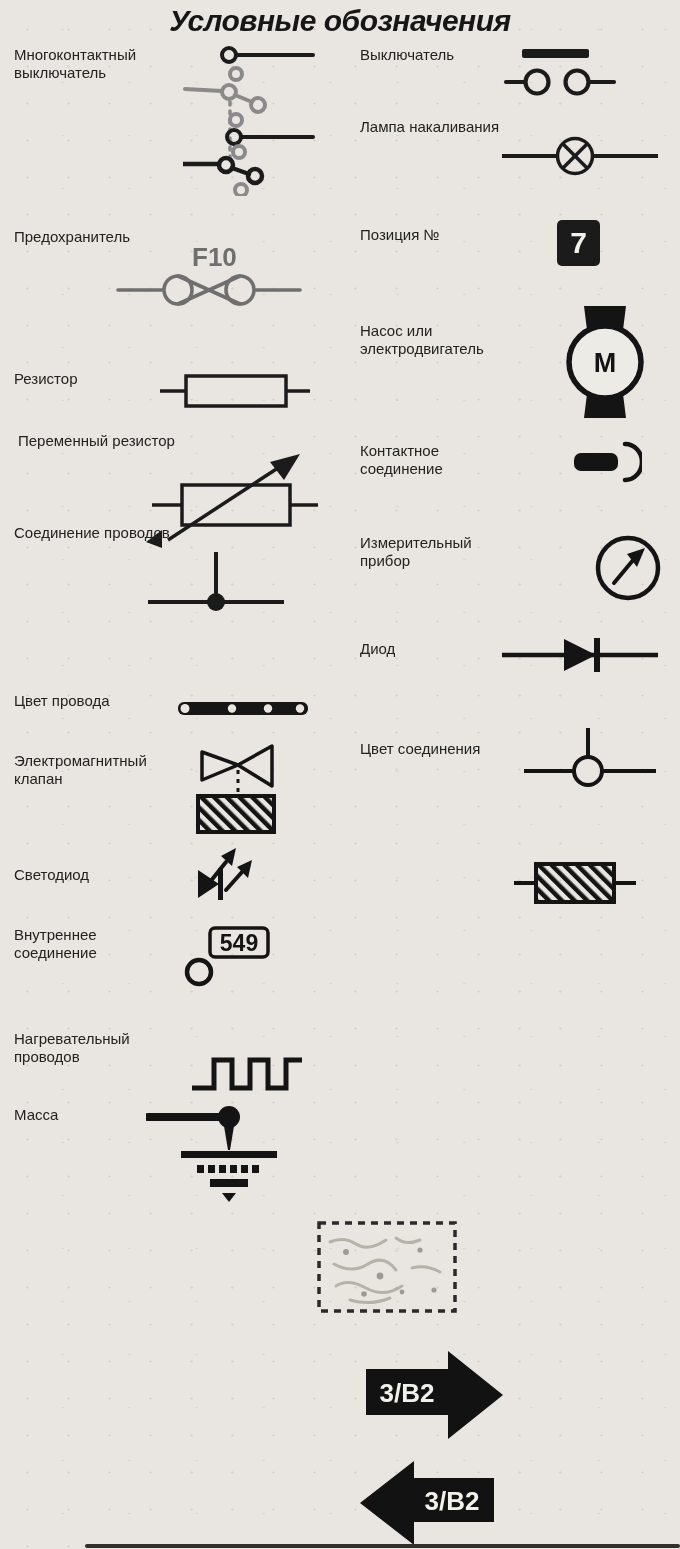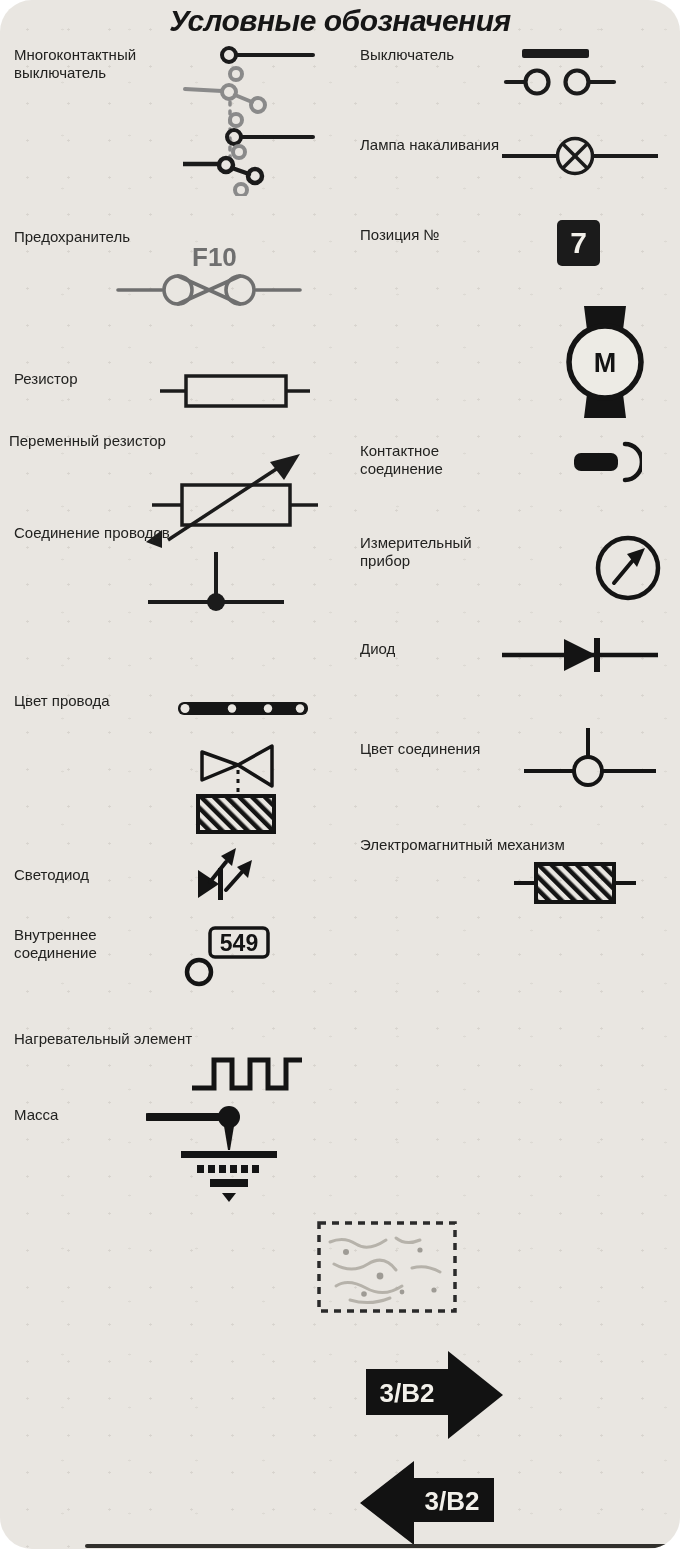--- a/index.html
+++ b/index.html
@@ -7,21 +7,20 @@
   #page{
     position:relative;
     width:680px;height:1549px;
     background-color:#e9e6e1;
     background-image:
       radial-gradient(rgba(120,115,105,.16) 1px, transparent 1.4px),
       radial-gradient(rgba(110,106,96,.10) 1px, transparent 1.4px);
     background-size:41px 37px, 67px 53px;
     background-position:7px 11px, 29px 3px;
     overflow:hidden;
-    border-radius:32px;
   }
   .title{
     position:absolute;left:0;top:4px;width:100%;
     text-align:center;
     font-size:30px;font-weight:bold;font-style:italic;
     color:#161616;letter-spacing:-0.5px;
   }
   .lbl{
     position:absolute;
     font-size:15px;font-weight:normal;line-height:1.17;
@@ -90,21 +89,21 @@
 
   <div class="lbl" style="left:14px;top:370px;width:150px">Резистор</div>
   <svg class="sym" style="left:160px;top:372px" width="150" height="38" viewBox="0 0 150 38">
     <g fill="none" stroke="#1b1b1b" stroke-width="3.5">
       <line x1="0" y1="19" x2="26" y2="19"></line>
       <rect x="26" y="4" width="100" height="30"></rect>
       <line x1="126" y1="19" x2="150" y2="19"></line>
     </g>
   </svg>
 
-  <div class="lbl" style="left:9px;top:432px;width:250px">Переменный резистор</div>
+  <div class="lbl" style="left:18px;top:432px;width:250px">Переменный резистор</div>
   <svg class="sym" style="left:138px;top:448px" width="190" height="100" viewBox="0 0 190 100">
     <g fill="none" stroke="#1b1b1b" stroke-width="3.5">
       <line x1="14" y1="57" x2="44" y2="57"></line>
       <rect x="44" y="37" width="108" height="40"></rect>
       <line x1="152" y1="57" x2="180" y2="57"></line>
       <line x1="30" y1="92" x2="146" y2="16"></line>
     </g>
     <polygon points="162,6 132,14 146,32" fill="#1b1b1b"></polygon>
     <polygon points="8,94 24,82 24,100" fill="#1b1b1b"></polygon>
   </svg>
@@ -120,20 +119,21 @@
 
   <div class="lbl" style="left:14px;top:692px;width:160px">Цвет провода</div>
   <svg class="sym" style="left:176px;top:698px" width="136" height="22" viewBox="0 0 136 22">
     <rect x="2" y="4" width="130" height="13" rx="6" fill="#161616"></rect>
     <circle cx="9" cy="10.5" r="4.5" fill="#e9e6e1"></circle>
     <circle cx="56" cy="10.5" r="4.2" fill="#e9e6e1"></circle>
     <circle cx="92" cy="10.5" r="4.2" fill="#e9e6e1"></circle>
     <circle cx="124" cy="10.5" r="4.2" fill="#e9e6e1"></circle>
   </svg>
 
+  <div class="lbl" style="left:14px;top:752px;width:180px">Электромагнитный клапан</div>
   <svg class="sym" style="left:192px;top:740px" width="100" height="98" viewBox="0 0 100 98">
     <defs>
       <pattern id="hatchValve" width="9" height="9" patternUnits="userSpaceOnUse" patternTransform="rotate(-45)">
         <rect width="4.5" height="9" fill="#141414"></rect>
       </pattern>
     </defs>
     <g fill="none" stroke="#141414" stroke-width="3.5" stroke-linejoin="round">
       <polygon points="10,12 10,40 46,25"></polygon>
       <polygon points="80,6 80,46 46,25"></polygon>
       <line x1="46" y1="30" x2="46" y2="52" stroke-dasharray="4 5" stroke-width="3"></line>
@@ -153,21 +153,21 @@
     <polygon points="60,14 45,21 56,32" fill="#141414"></polygon>
   </svg>
 
   <div class="lbl" style="left:14px;top:926px;width:140px">Внутреннее соединение</div>
   <svg class="sym" style="left:182px;top:926px" width="96" height="62" viewBox="0 0 96 62">
     <rect x="28" y="2" width="58" height="29" rx="5" fill="none" stroke="#141414" stroke-width="3.5"></rect>
     <text x="57" y="25" font-size="23" font-weight="bold" fill="#141414" text-anchor="middle" font-family="Liberation Sans, sans-serif">549</text>
     <circle cx="17" cy="46" r="12" fill="none" stroke="#141414" stroke-width="4.5"></circle>
   </svg>
 
-  <div class="lbl" style="left:14px;top:1030px;width:180px">Нагревательный элемент</div>
+  <div class="lbl" style="left:14px;top:1030px;width:180px">Нагревательный проводов</div>
   <svg class="sym" style="left:192px;top:1050px" width="112" height="45" viewBox="0 0 112 45">
     <path d="M0,38 H22 V10 H40 V38 H58 V10 H76 V38 H94 V10 H110" fill="none" stroke="#141414" stroke-width="5"></path>
   </svg>
 
   <div class="lbl" style="left:14px;top:1106px;width:120px">Масса</div>
   <svg class="sym" style="left:146px;top:1100px" width="142" height="102" viewBox="0 0 142 102">
     <line x1="2" y1="17" x2="72" y2="17" stroke="#141414" stroke-width="8" stroke-linecap="round"></line>
     <circle cx="83" cy="17" r="11" fill="#141414"></circle>
     <polygon points="78,26 88,26 84,50 82,50" fill="#141414"></polygon>
     <rect x="35" y="51" width="96" height="7" fill="#141414"></rect>
@@ -209,35 +209,36 @@
   <svg class="sym" style="left:500px;top:48px" width="120" height="52" viewBox="0 0 120 52">
     <rect x="22" y="1" width="67" height="9" rx="2" fill="#1b1b1b"></rect>
     <g fill="none" stroke="#1b1b1b" stroke-width="4.2" stroke-linecap="round">
       <line x1="6" y1="34" x2="24" y2="34"></line>
       <circle cx="37" cy="34" r="11.5"></circle>
       <circle cx="77" cy="34" r="11.5"></circle>
       <line x1="89" y1="34" x2="114" y2="34"></line>
     </g>
   </svg>
 
-  <div class="lbl" style="left:360px;top:136px;width:140px">Лампа накаливания</div>
+  <div class="lbl" style="left:360px;top:118px;width:140px">Лампа накаливания</div>
   <svg class="sym" style="left:502px;top:132px" width="156" height="48" viewBox="0 0 156 48">
     <line x1="0" y1="24" x2="156" y2="24" stroke="#1b1b1b" stroke-width="4"></line>
     <circle cx="73" cy="24" r="17.5" fill="#e9e6e1" stroke="#1b1b1b" stroke-width="3.5"></circle>
     <g stroke="#1b1b1b" stroke-width="3.5">
       <line x1="61" y1="12" x2="85" y2="36"></line>
       <line x1="61" y1="36" x2="85" y2="12"></line>
     </g>
   </svg>
 
   <div class="lbl" style="left:360px;top:226px;width:160px">Позиция №</div>
   <div class="posnum" style="left:557px;top:220px;width:43px;height:46px">
     <span>7</span>
   </div>
 
+  <div class="lbl" style="left:360px;top:322px;width:195px">Насос или электродвигатель</div>
   <svg class="sym" style="left:562px;top:306px" width="86" height="112" viewBox="0 0 86 112">
     <polygon points="22,0 64,0 61,24 25,24" fill="#141414"></polygon>
     <polygon points="25,88 61,88 64,112 22,112" fill="#141414"></polygon>
     <circle cx="43" cy="56" r="36" fill="#edebe5" stroke="#141414" stroke-width="5.5"></circle>
     <text x="43" y="66" font-size="27" font-weight="bold" fill="#141414" text-anchor="middle" font-family="Liberation Sans, sans-serif">M</text>
   </svg>
 
   <div class="lbl" style="left:360px;top:442px;width:135px">Контактное соединение</div>
   <svg class="sym" style="left:572px;top:440px" width="70" height="44" viewBox="0 0 70 44">
     <rect x="2" y="13" width="44" height="18" rx="7" fill="#141414"></rect>
@@ -261,21 +262,20 @@
   <div class="lbl" style="left:360px;top:740px;width:185px">Цвет соединения</div>
   <svg class="sym" style="left:524px;top:726px" width="132" height="62" viewBox="0 0 132 62">
     <g stroke="#141414" stroke-width="4" fill="none">
       <line x1="64" y1="2" x2="64" y2="31"></line>
       <line x1="0" y1="45" x2="49" y2="45"></line>
       <line x1="79" y1="45" x2="132" y2="45"></line>
       <circle cx="64" cy="45" r="14"></circle>
     </g>
   </svg>
 
-  <div class="lbl" style="left:360px;top:836px;width:205px">Электромагнитный механизм</div>
   <svg class="sym" style="left:514px;top:856px" width="122" height="52" viewBox="0 0 122 52">
     <defs>
       <pattern id="hatchMech" width="9" height="9" patternUnits="userSpaceOnUse" patternTransform="rotate(-45)">
         <rect width="4.5" height="9" fill="#141414"></rect>
       </pattern>
     </defs>
     <g stroke="#141414" stroke-width="4" fill="none">
       <line x1="0" y1="27" x2="22" y2="27"></line>
       <line x1="100" y1="27" x2="122" y2="27"></line>
     </g>

